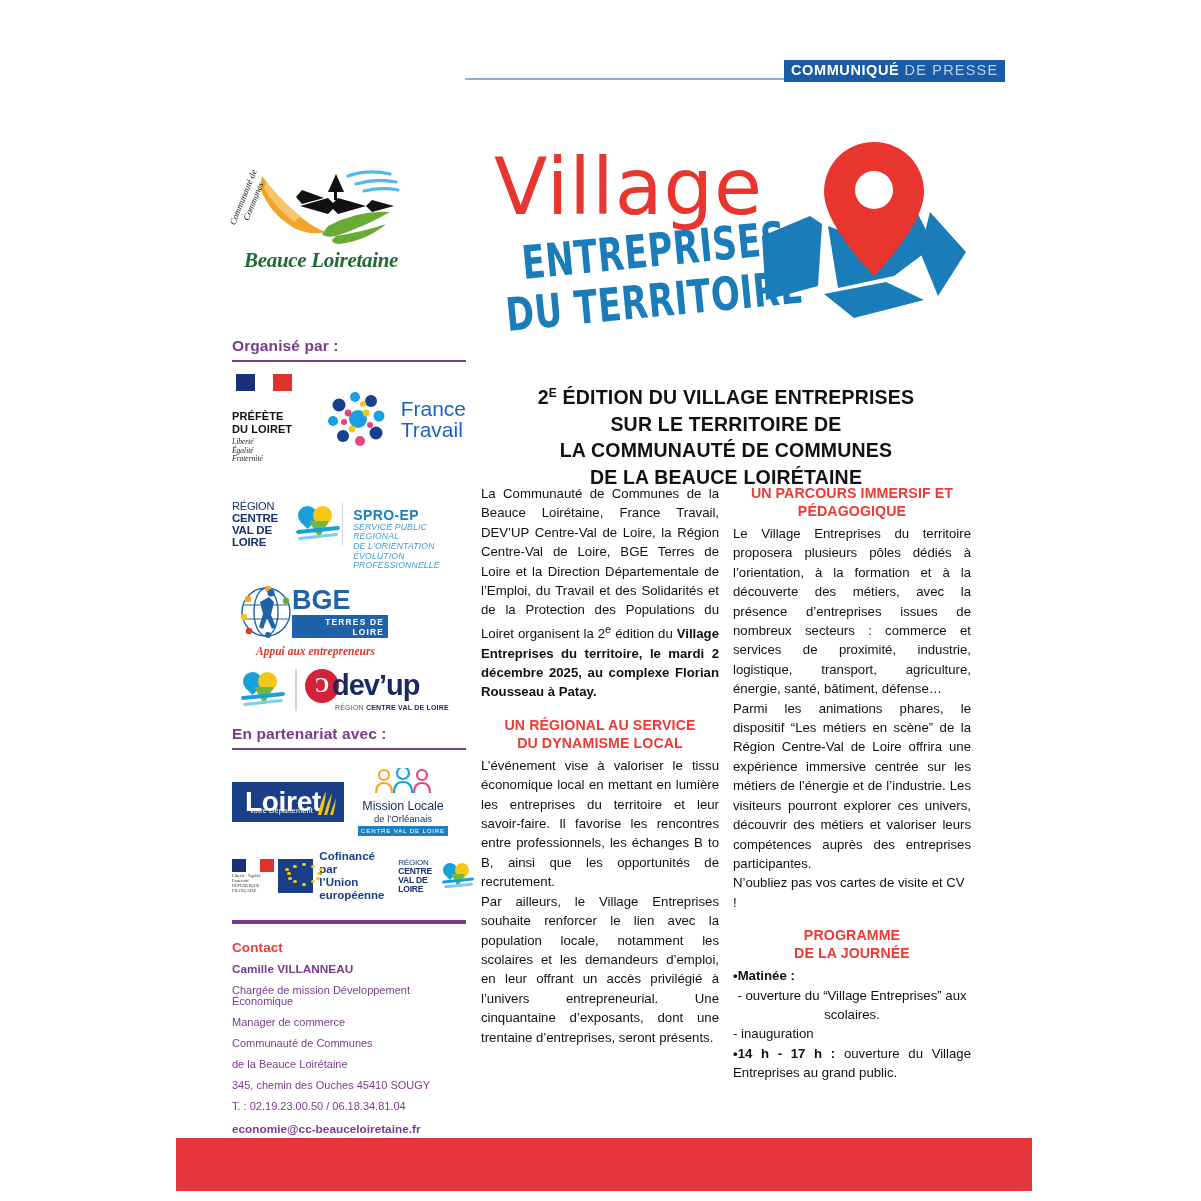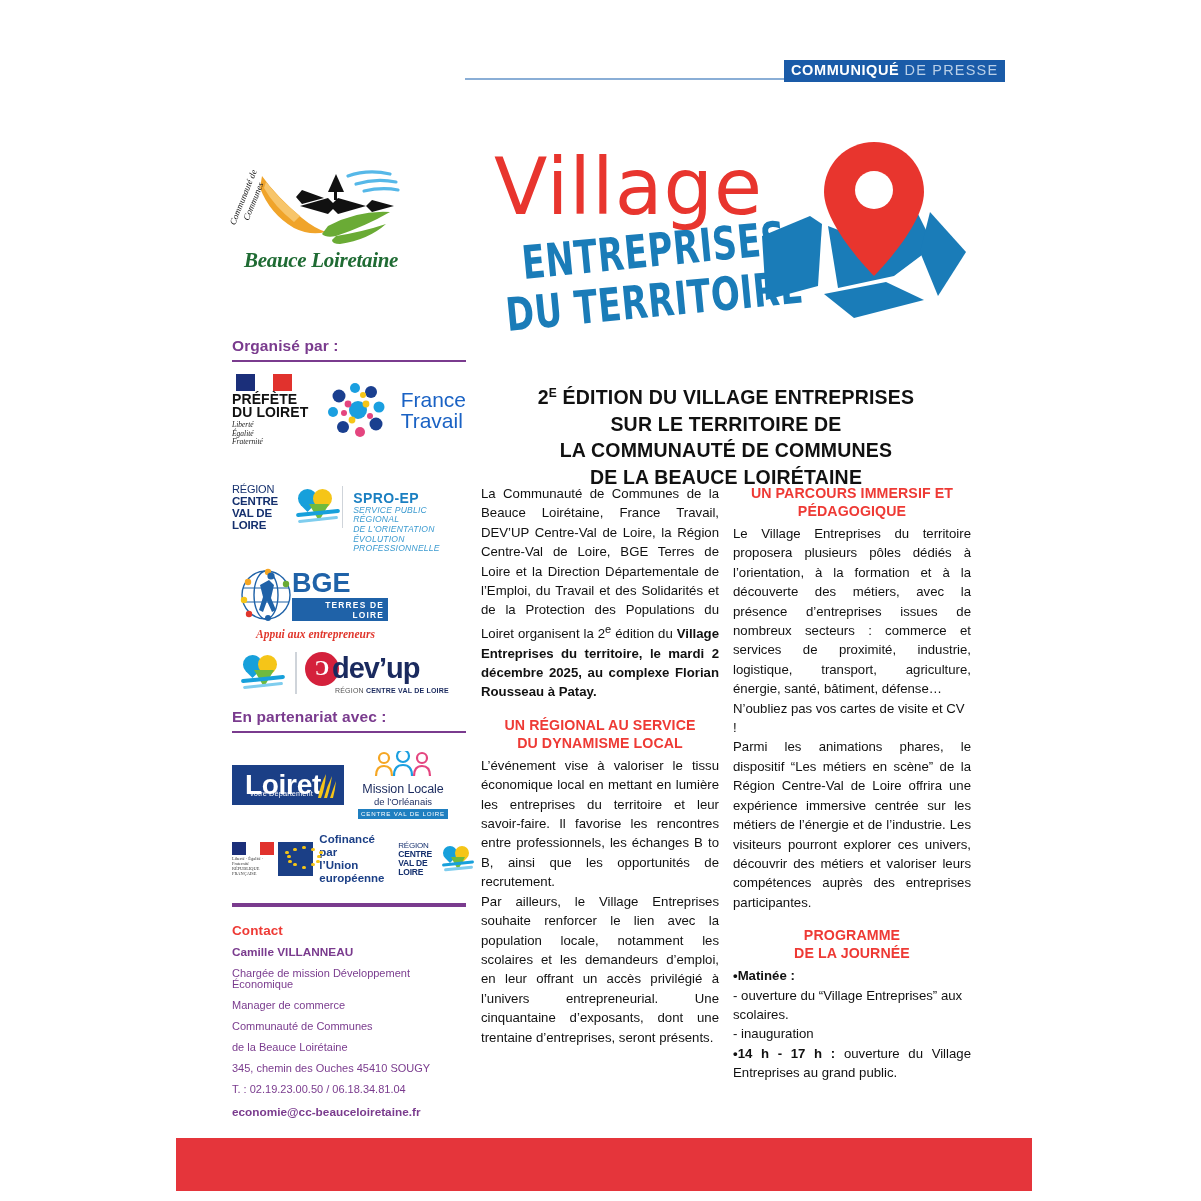--- a/index.html
+++ b/index.html
@@ -142,25 +142,25 @@
     display: flex;
     width: 56px;
     height: 17px;
     margin-left: 4px;
   }
   .mar-flag i { flex: 1; display:block; height:100%; }
   .mar-flag .bl { background: #1b2f7a; }
   .mar-flag .wh { background: #ffffff; }
   .mar-flag .rd { background: #e1322d; }
   .mar-title {
-    font-size: 14px;
+    font-size: 11px;
     font-weight: bold;
     line-height: 12.5px;
     color: #111;
-    margin-top: 2px;
+    margin-top: 19px;
     letter-spacing: 0.1px;
   }
   .mar-motto {
     font-family: "Liberation Serif", serif;
     font-style: italic;
     font-size: 7.5px;
     line-height: 8.6px;
     color: #222;
     margin-top: 3px;
   }
@@ -825,31 +825,31 @@
     <p>L’événement vise à valoriser le tissu économique local en mettant en lumière les entreprises du territoire et leur savoir-faire. Il favorise les rencontres entre professionnels, les échanges B to B, ainsi que les opportunités de recrutement.</p>
     <p>Par ailleurs, le Village Entreprises souhaite renforcer le lien avec la population locale, notamment les scolaires et les demandeurs d’emploi, en leur offrant un accès privilégié à l’univers entrepreneurial. Une cinquantaine d’exposants, dont une trentaine d’entreprises, seront présents.</p>
   </div>
 
   <div class="col right">
     <div class="sec-head first">
       <span>UN PARCOURS IMMERSIF ET</span><br><span>PÉDAGOGIQUE</span>
     </div>
 
     <p>Le Village Entreprises du territoire proposera plusieurs pôles dédiés à l’orientation, à la formation et à la découverte des métiers, avec la présence d’entreprises issues de nombreux secteurs : commerce et services de proximité, industrie, logistique, transport, agriculture, énergie, santé, bâtiment, défense…</p>
+    <p>Parmi les animations phares, le dispositif “Les métiers en scène” de la Région Centre-Val de Loire offrira une expérience immersive centrée sur les métiers de l’énergie et de l’industrie. Les visiteurs pourront explorer ces univers, découvrir des métiers et valoriser leurs compétences auprès des entreprises participantes.</p>
     <p style="text-align:left;">N’oubliez pas vos cartes de visite et CV !</p>
-    <p>Parmi les animations phares, le dispositif “Les métiers en scène” de la Région Centre-Val de Loire offrira une expérience immersive centrée sur les métiers de l’énergie et de l’industrie. Les visiteurs pourront explorer ces univers, découvrir des métiers et valoriser leurs compétences auprès des entreprises participantes.</p>
 
     <div class="sec-head">
       <span>PROGRAMME</span><br><span>DE LA JOURNÉE</span>
     </div>
 
     <p class="prog-item" style="text-align:left;">
       <b><span>•</span><span>Matinée :</span></b>
     </p>
-    <p style="text-align:left;">- ouverture du “Village Entreprises” aux scolaires.</p>
+    <p style="text-align:center;">- ouverture du “Village Entreprises” aux scolaires.</p>
     <p style="text-align:left;">- inauguration</p>
     <p>
       <b><span>•</span><span>14 h - 17 h :</span></b><span> ouverture du Village Entreprises au grand public.</span>
     </p>
   </div>
 
   <div class="footer-bar"></div>
 
 </div>
 

